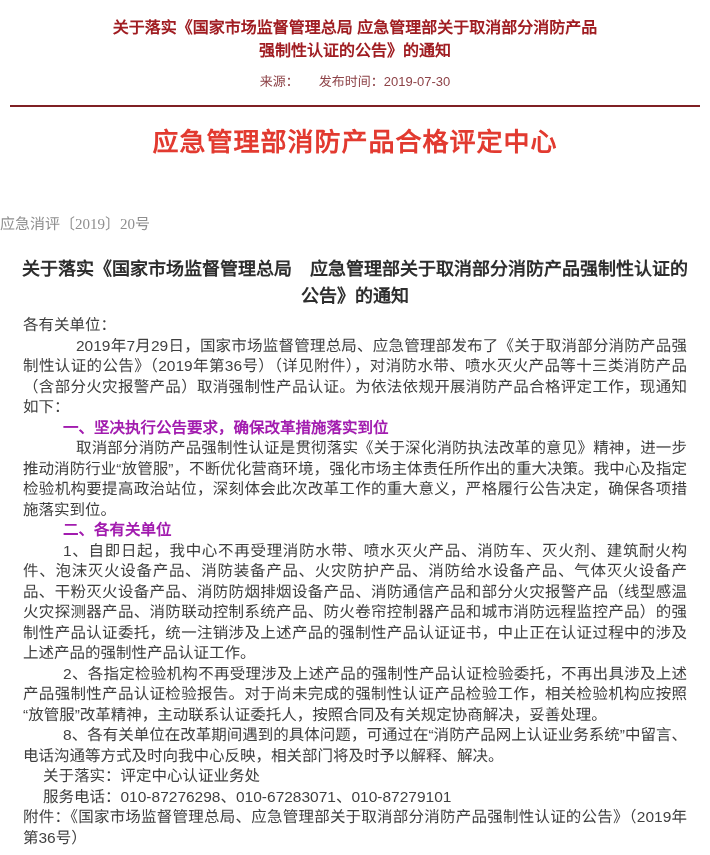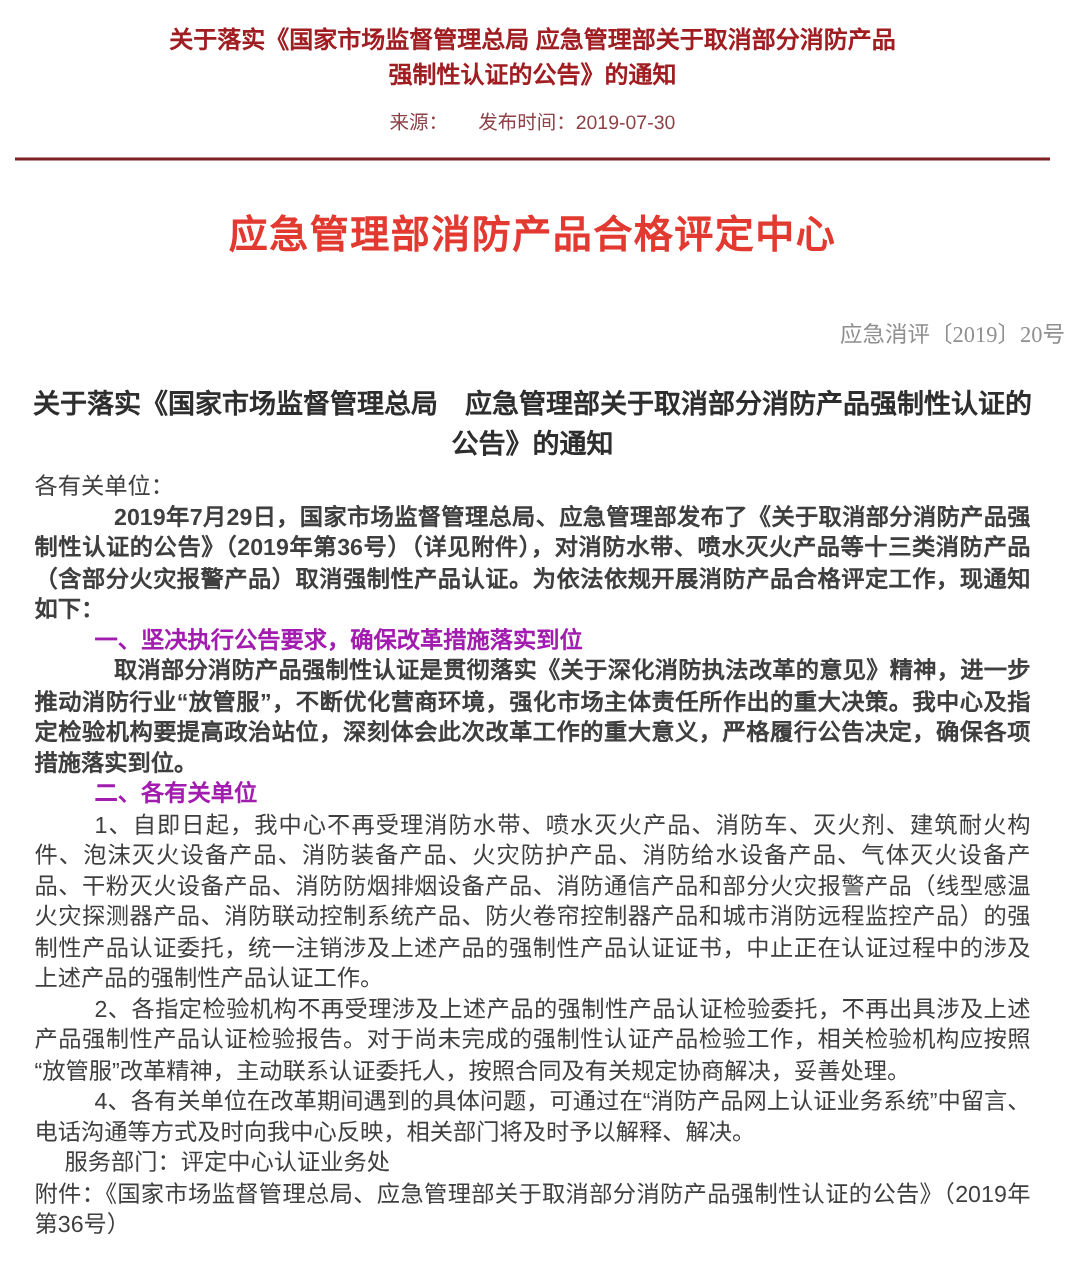--- a/index.html
+++ b/index.html
@@ -45,32 +45,32 @@
   }
   .meta-row .publish{margin-left:20px;text-align:right;}
   .header-divider{
     border:none;
     border-top:2px solid var(--divider-red);
     margin:15px 10px 0 10px;
     height:0;
   }
   
   .letterhead{
-    margin-top:33px;
+    margin-top:19px;
     text-align:center;
     font-family:"Liberation Serif","DejaVu Serif",serif;
     font-size:26px;
     line-height:34px;
     font-weight:700;
     letter-spacing:1px;
     color:var(--letterhead-red);
   }
   .doc-number{
-    margin-top:40px;
-    text-align:right;
+    margin-top:54px;
+    text-align:left;
     font-family:"Liberation Serif","DejaVu Serif",serif;
     font-size:15px;
     line-height:20px;
     color:var(--doc-number-gray);
   }
   
   .doc-title{
     margin:22px auto 0 auto;
     padding:0 14px;
     text-align:center;
@@ -83,21 +83,21 @@
   .doc-body{
     margin-top:5px;
     padding:0 23px;
     font-size:15.5px;
     line-height:20.5px;
     color:var(--body-text);
     text-align:justify;
   }
   .doc-body p{margin:0;}
   .salutation{text-indent:0;}
-  .para-indent{text-indent:53px;font-weight:bold;}
+  .para-indent{text-indent:53px;}
   .item-indent{text-indent:40px;}
   .svc-indent{text-indent:20px;}
   .bold{font-weight:bold;color:#a21caf;}
   .attachment{margin-top:22px;text-indent:0;}
 </style>
 </head>
 <body>
 
 <div class="page">
 
@@ -125,21 +125,22 @@
 
     <p class="para-indent">取消部分消防产品强制性认证是贯彻落实《关于深化消防执法改革的意见》精神，进一步推动消防行业“放管服”，不断优化营商环境，强化市场主体责任所作出的重大决策。我中心及指定检验机构要提高政治站位，深刻体会此次改革工作的重大意义，严格履行公告决定，确保各项措施落实到位。</p>
 
     <p class="item-indent bold">二、各有关单位</p>
 
     <p class="item-indent">1、自即日起，我中心不再受理消防水带、喷水灭火产品、消防车、灭火剂、建筑耐火构件、泡沫灭火设备产品、消防装备产品、火灾防护产品、消防给水设备产品、气体灭火设备产品、干粉灭火设备产品、消防防烟排烟设备产品、消防通信产品和部分火灾报警产品（线型感温火灾探测器产品、消防联动控制系统产品、防火卷帘控制器产品和城市消防远程监控产品）的强制性产品认证委托，统一注销涉及上述产品的强制性产品认证证书，中止正在认证过程中的涉及上述产品的强制性产品认证工作。</p>
 
     <p class="item-indent">2、各指定检验机构不再受理涉及上述产品的强制性产品认证检验委托，不再出具涉及上述产品强制性产品认证检验报告。对于尚未完成的强制性认证产品检验工作，相关检验机构应按照“放管服”改革精神，主动联系认证委托人，按照合同及有关规定协商解决，妥善处理。</p>
 
 
-    <p class="item-indent">4、各有关单位在改革期间遇到的具体问题，可通过在“消防产品网上认证业务系统”中留言、电话沟通等方式及时向我中心反映，相关部门将及时予以解释、解决。</p>
+    <p class="item-indent">8、各有关单位在改革期间遇到的具体问题，可通过在“消防产品网上认证业务系统”中留言、电话沟通等方式及时向我中心反映，相关部门将及时予以解释、解决。</p>
 
-    <p class="svc-indent">服务部门：评定中心认证业务处</p>
+    <p class="svc-indent">关于落实：评定中心认证业务处</p>
 
+    <p class="svc-indent">服务电话：010-87276298、010-67283071、010-87279101</p>
 
     <p class="attachment">附件：《国家市场监督管理总局、应急管理部关于取消部分消防产品强制性认证的公告》（2019年第36号）</p>
 
   </div>
 </div>
 
 </body></html>

